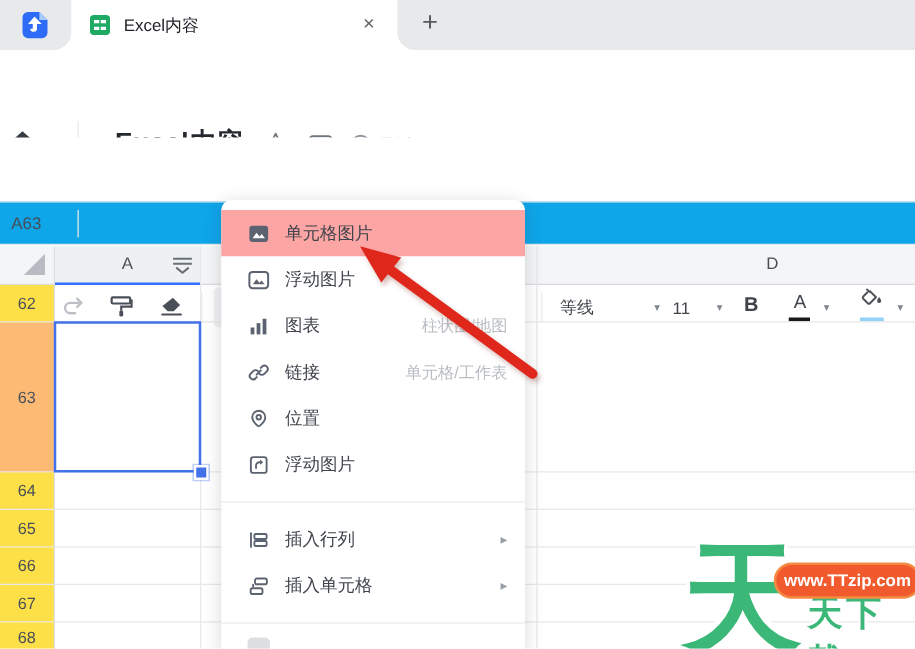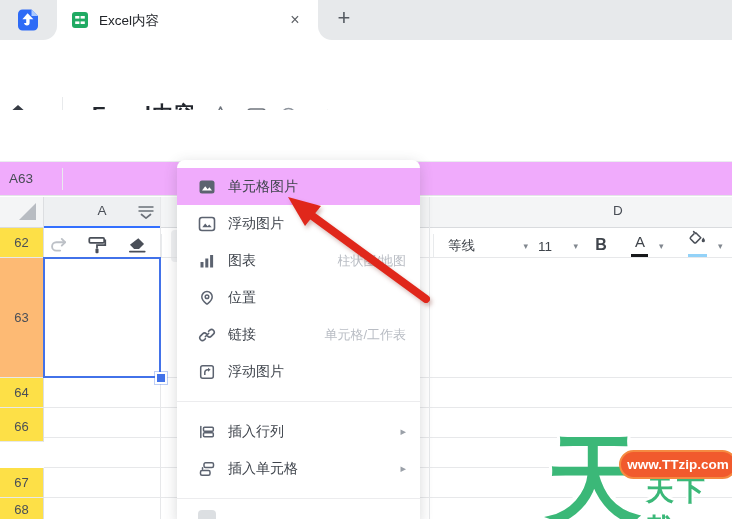--- a/index.html
+++ b/index.html
@@ -39,21 +39,21 @@
   .spinner{position:absolute;left:399px;top:124px;display:flex;flex-direction:column;line-height:10px;
            font-size:9px;color:#6f757d;text-align:center;}
   .bold-btn{position:absolute;left:588px;top:121px;width:26px;height:28px;text-align:center;line-height:28px;
             font-size:16px;font-weight:bold;color:#3f444b;}
   .color-btn{position:absolute;left:628px;top:120px;width:24px;height:30px;text-align:center;}
   .color-A{font-size:15px;color:#3f444b;line-height:24px;}
   .color-bar{position:absolute;left:3px;bottom:3px;width:17px;height:3px;background:#17181a;}
   .fill-bar{position:absolute;left:2px;bottom:3px;width:19px;height:3px;background:#93d2f8;}
   .fill-btn{position:absolute;left:686px;top:120px;width:24px;height:30px;}
   
-  .formula-bar{position:absolute;left:0;top:161px;width:732px;height:35px;background:#f0abfc;
+  .formula-bar{position:absolute;left:0;top:161px;width:732px;height:35px;background:#0ea5e9;
                border-top:1px solid #ebedef;border-bottom:1px solid #e3e5e8;box-sizing:border-box;}
   .name-box{position:absolute;left:9px;top:9px;font-size:13.5px;color:#474c54;}
   .fb-div{position:absolute;left:62px;top:6px;width:1px;height:22px;background:#e8eaec;}
   
   .hdr-band{position:absolute;top:197px;height:31px;background:#f4f5f6;border-bottom:1px solid #d9dbde;box-sizing:border-box;}
   .corner-cell{left:0;width:44px;border-right:1px solid #dcdee1;}
   .select-all-tri{position:absolute;left:19px;top:6px;width:0;height:0;
                   border-left:17px solid transparent;border-bottom:17px solid #b8bcc2;}
   .colA-hdr{left:44px;width:116px;background:#eef0f2;border-bottom:2px solid #3370ff;
             text-align:center;line-height:28px;font-size:13.5px;color:#4a4f57;}
@@ -69,21 +69,21 @@
   .gl-v{position:absolute;top:197px;width:1px;height:322px;background:#e7e8ea;}
   .sel-cell{position:absolute;left:43px;top:257px;width:118px;height:121px;border:2px solid #4272e9;
             box-sizing:border-box;z-index:5;background:transparent;}
   .sel-handle{position:absolute;left:155px;top:372px;width:8px;height:8px;background:#4272e9;
               border:2px solid #fff;box-shadow:0 0 0 1px rgba(66,114,233,.35);z-index:6;box-sizing:content-box;}
   
   .menu{position:absolute;left:177px;top:160px;width:243px;height:362px;background:#fff;
         border-radius:8px 8px 0 0;box-shadow:0 3px 14px rgba(60,64,72,.20);z-index:30;
         padding-top:8px;box-sizing:border-box;}
   .menu-item{height:37px;display:flex;align-items:center;padding:0 14px 0 21px;}
-  .menu-item.active{background:#f0abfc;}
+  .menu-item.active{background:#fca5a5;}
   .mi-icon{width:18px;height:18px;margin-right:12px;flex:0 0 18px;}
   .mi-label{font-size:14px;color:#3f444c;white-space:nowrap;}
   .mi-hint{margin-left:auto;font-size:13px;color:#b9bdc4;white-space:nowrap;}
   .mi-sub{margin-left:auto;font-size:11px;color:#9aa0a8;}
   .menu-div{height:1px;background:#ececee;margin:11px 0;}
   .menu-partial{margin:10px 0 0 21px;width:18px;height:14px;border-radius:4px;background:#a8aeb6;opacity:.4;}
   
   .red-arrow{position:absolute;left:0;top:0;z-index:40;pointer-events:none;
              filter:drop-shadow(2px 3px 2px rgba(120,30,20,.30));}
   
@@ -257,21 +257,21 @@
     </div>
   <div class="row-hdr sel" style="top:258px;height:120px;">
       <span>63</span>
     </div>
   <div class="row-hdr" style="top:378px;height:30px;">
       <span>64</span>
     </div>
   <div class="row-hdr" style="top:408px;height:30px;">
       <span>65</span>
     </div>
-  <div class="row-hdr" style="top:412px;height:30px;">
+  <div class="row-hdr" style="top:438px;height:30px;">
       <span>66</span>
     </div>
   <div class="row-hdr" style="top:468px;height:30px;">
       <span>67</span>
     </div>
   <div class="row-hdr" style="top:498px;height:22px;border-bottom:none;">
       <span>68</span>
     </div>
 
   <div class="gl-h" style="top:257px;"></div>
@@ -304,37 +304,37 @@
     <div class="menu-item">
       <svg class="mi-icon" viewBox="0 0 18 18">
         <rect x="2.5" y="10" width="3" height="5.5" fill="#5c6370"></rect>
         <rect x="7.3" y="6.5" width="3" height="9" fill="#5c6370"></rect>
         <rect x="12.1" y="3" width="3" height="12.5" fill="#5c6370"></rect>
       </svg>
       <span class="mi-label">图表</span>
       <span class="mi-hint">柱状图/地图</span>
     </div>
     <div class="menu-item">
-      <svg class="mi-icon" viewBox="0 0 18 18" fill="none" stroke="#5c6370" stroke-width="1.5">
-        <path d="M9 2.6 a5.2 5.2 0 0 1 5.2 5.2 c0 3.3-3.3 6-4.7 7.1 a0.8 0.8 0 0 1-1 0 C7.1 13.8 3.8 11.1 3.8 7.8 A5.2 5.2 0 0 1 9 2.6 Z"></path>
-        <circle cx="9" cy="7.8" r="1.8"></circle>
-      </svg>
-      <span class="mi-label">位置</span>
-    </div>
-    <div class="menu-item">
       <svg class="mi-icon" viewBox="0 0 18 18" fill="none" stroke="#5c6370" stroke-width="1.6" stroke-linecap="round">
         <path d="M10.6 5.3 L11.8 4.1 a2.7 2.7 0 0 1 3.8 3.8 L13.4 10.1 a2.7 2.7 0 0 1-3.8 0"></path>
         <path d="M7.4 12.7 L6.2 13.9 a2.7 2.7 0 0 1-3.8-3.8 L4.6 7.9 a2.7 2.7 0 0 1 3.8 0"></path>
         <path d="M7.3 10.7 L10.7 7.3"></path>
       </svg>
       <span class="mi-label">链接</span>
       <span class="mi-hint">单元格/工作表</span>
     </div>
     <div class="menu-item">
       <svg class="mi-icon" viewBox="0 0 18 18" fill="none" stroke="#5c6370" stroke-width="1.5">
+        <path d="M9 2.6 a5.2 5.2 0 0 1 5.2 5.2 c0 3.3-3.3 6-4.7 7.1 a0.8 0.8 0 0 1-1 0 C7.1 13.8 3.8 11.1 3.8 7.8 A5.2 5.2 0 0 1 9 2.6 Z"></path>
+        <circle cx="9" cy="7.8" r="1.8"></circle>
+      </svg>
+      <span class="mi-label">位置</span>
+    </div>
+    <div class="menu-item">
+      <svg class="mi-icon" viewBox="0 0 18 18" fill="none" stroke="#5c6370" stroke-width="1.5">
         <rect x="2.7" y="2.7" width="12.6" height="12.6" rx="2"></rect>
         <path d="M6.8 12 V9.5 a2.7 2.7 0 0 1 2.7-2.7 H11"></path>
         <path d="M10 4.8 L12.6 6.8 L10 8.8 Z" fill="#5c6370" stroke="none"></path>
       </svg>
       <span class="mi-label">浮动图片</span>
     </div>
 
     <div class="menu-div"></div>
 
     <div class="menu-item">

